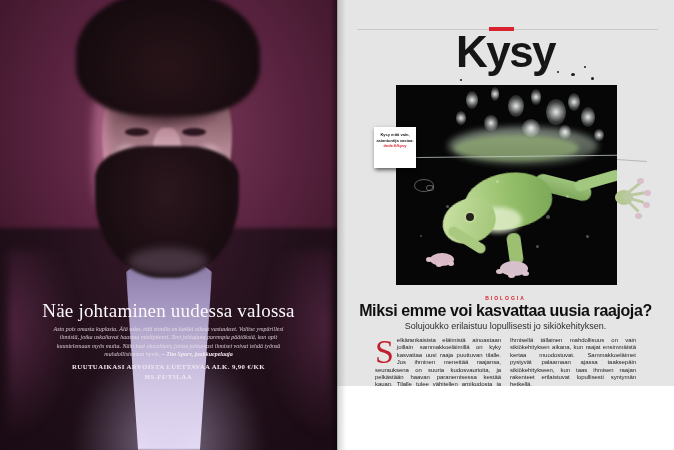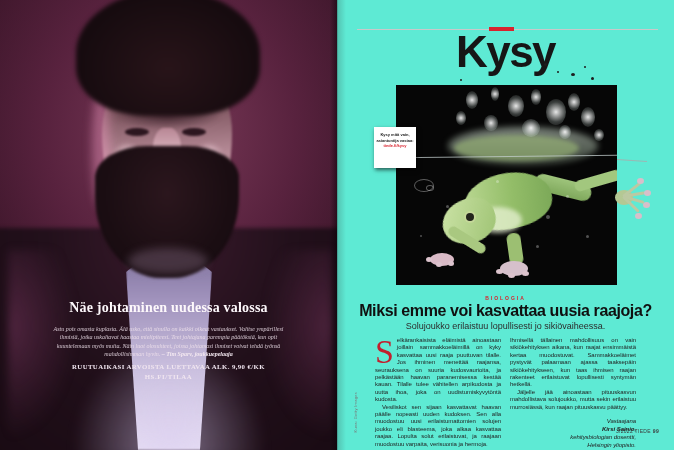--- a/index.html
+++ b/index.html
@@ -37,37 +37,37 @@
   .cheek { width:26px; height:36px; border-radius:50%; background:rgba(233,199,209,.8); filter:blur(3px); top:146px; }
   .cheek.l { left:114px; } .cheek.r { left:196px; }
   .hair { left:76px; top:-10px; width:184px; height:126px; border-radius:50% 50% 38% 38%;
     background:radial-gradient(ellipse at 50% 62%, #281419 0%, #160b0f 68%); filter:blur(2px); }
   .beard { left:95px; top:146px; width:144px; height:132px;
     border-radius:36% 36% 46% 46% / 24% 24% 62% 62%;
     background:radial-gradient(ellipse at 50% 36%, #2b161d 0%, #1a0d12 62%, #150a0f 100%); filter:blur(1.5px); }
   .beard-sheen { left:128px; top:248px; width:80px; height:26px; border-radius:50%;
     background:rgba(168,138,168,.3); filter:blur(4px); }
   .ad-text { position:absolute; left:0; width:337px; text-align:center; z-index:10; }
-  .ad-title { top:300px; font-family:"Liberation Serif",serif; font-weight:bold; font-size:14px; color:#fdf8fb; letter-spacing:.2px; }
+  .ad-title { top:300px; font-family:"Liberation Serif",serif; font-weight:normal; font-size:19px; color:#fdf8fb; letter-spacing:.2px; }
   .ad-body { top:325px; left:52px; width:233px; font-family:"Liberation Serif",serif; font-style:italic;
     font-size:6px; line-height:8.3px; color:rgba(240,226,236,.85); }
   .ad-body b { font-style:italic; color:#f4e9f1; }
   .ad-offer { top:363px; font-family:"Liberation Serif",serif; font-weight:bold; font-size:6.8px; letter-spacing:.4px; color:#f1e6f0; }
   .ad-cta { top:373px; font-family:"Liberation Serif",serif; font-weight:bold; font-size:6.8px; letter-spacing:.6px; color:#f1e6f0; }
   .hs-logo { position:absolute; left:147px; top:390px; width:43px; height:43px; border-radius:50%;
     background:#fdfcff; z-index:10; display:flex; align-items:center; justify-content:center;
     font-family:"Liberation Serif",serif; font-weight:bold; font-size:20px; color:#b7a9cb; letter-spacing:-1px;
     box-shadow:0 0 14px rgba(230,215,250,.6); }
 
   
   #gutter { position:absolute; left:330px; top:0; width:16px; height:450px; z-index:30;
     background:linear-gradient(to right, rgba(0,0,0,0) 0%, rgba(10,2,8,.45) 42%, rgba(40,40,40,.18) 52%, rgba(255,255,255,0) 100%); }
 
   
-  #article-page { position:absolute; left:337px; top:0; width:337px; height:450px; background:#5eead4; overflow:hidden; }
+  #article-page { position:absolute; left:337px; top:0; width:337px; height:386px; background:#e5e5e5; overflow:hidden; }
   .top-rule { position:absolute; left:20px; top:29px; width:301px; height:1px; background:#c9c9c9; }
   .top-rule-red { position:absolute; left:152px; top:27px; width:25px; height:4px; background:#d8232e; }
   .section-title { position:absolute; left:0; top:27px; width:337px; text-align:center;
     font-size:44px; font-weight:800; letter-spacing:-1.5px; color:#161616; }
   .speck { position:absolute; border-radius:50%; background:#1d1d1d; }
 
   
   #frog-box { position:absolute; left:59px; top:85px; width:221px; height:200px; background:#060606; overflow:hidden; }
   .waterline { position:absolute; left:0; top:71px; width:221px; height:1px; background:rgba(198,208,208,.75); transform:rotate(-.6deg); }
   .splash { position:absolute; border-radius:50%; background:radial-gradient(circle, rgba(255,255,255,.9) 0%, rgba(220,235,230,.25) 60%, transparent 100%); }
@@ -231,21 +231,21 @@
       <div class="tip" style="left:20px;top:35px;"></div>
     </div>
 
     <div id="promo-card">
       <div class="pc-text">Kysy mitä vain, asiantuntija vastaa:</div>
       <div class="pc-link">tiede.fi/kysy</div>
     </div>
 
     <div class="kicker">BIOLOGIA</div>
     <div class="headline">Miksi emme voi kasvattaa uusia raajoja?</div>
-    <div class="subtitle">Solujoukko erilaistuu lopullisesti jo sikiövaiheessa.</div>
+    <div class="subtitle">Solujoukko erilaistuu lopullisesti jo sikiökehityksen.</div>
 
     <div id="columns">
       <div class="col">
         <p><span class="dropcap">S</span><span>elkärankaisista eläimistä ainoastaan joillain sammakkoeläimillä on kyky kasvattaa uusi raaja puuttuvan tilalle. Jos ihminen menettää raajansa, seurauksena on suuria kudosvaurioita, ja pelkästään haavan paranemisessa kestää kauan. Tilalle tulee vähitellen arpikudosta ja uutta ihoa, joka on uudistumiskyvytöntä kudosta.</span></p>
         <p>Vesiliskot sen sijaan kasvattavat haavan päälle nopeasti uuden kudoksen. Sen alla muodostuu uusi erilaistumattomien solujen joukko eli blasteema, joka alkaa kasvattaa raajaa. Lopulta solut erilaistuvat, ja raajaan muodostuu varpaita, verisuonia ja hermoja.</p>
       </div>
       <div class="col">
         <p>Ihmisellä tällainen mahdollisuus on vain sikiökehityksen aikana, kun raajat ensimmäistä kertaa muodostuvat. Sammakkoeläimet pystyvät palaamaan ajassa taaksepäin sikiökehitykseen, kun taas ihmisen raajan rakenteet erilaistuvat lopullisesti syntymän hetkellä.</p>
         <p>Jäljelle jää ainoastaan pituuskasvun mahdollistava solujoukko, mutta sekin erilaistuu murrosiässä, kun raajan pituuskasvu päättyy.</p>
         <div class="byline">

